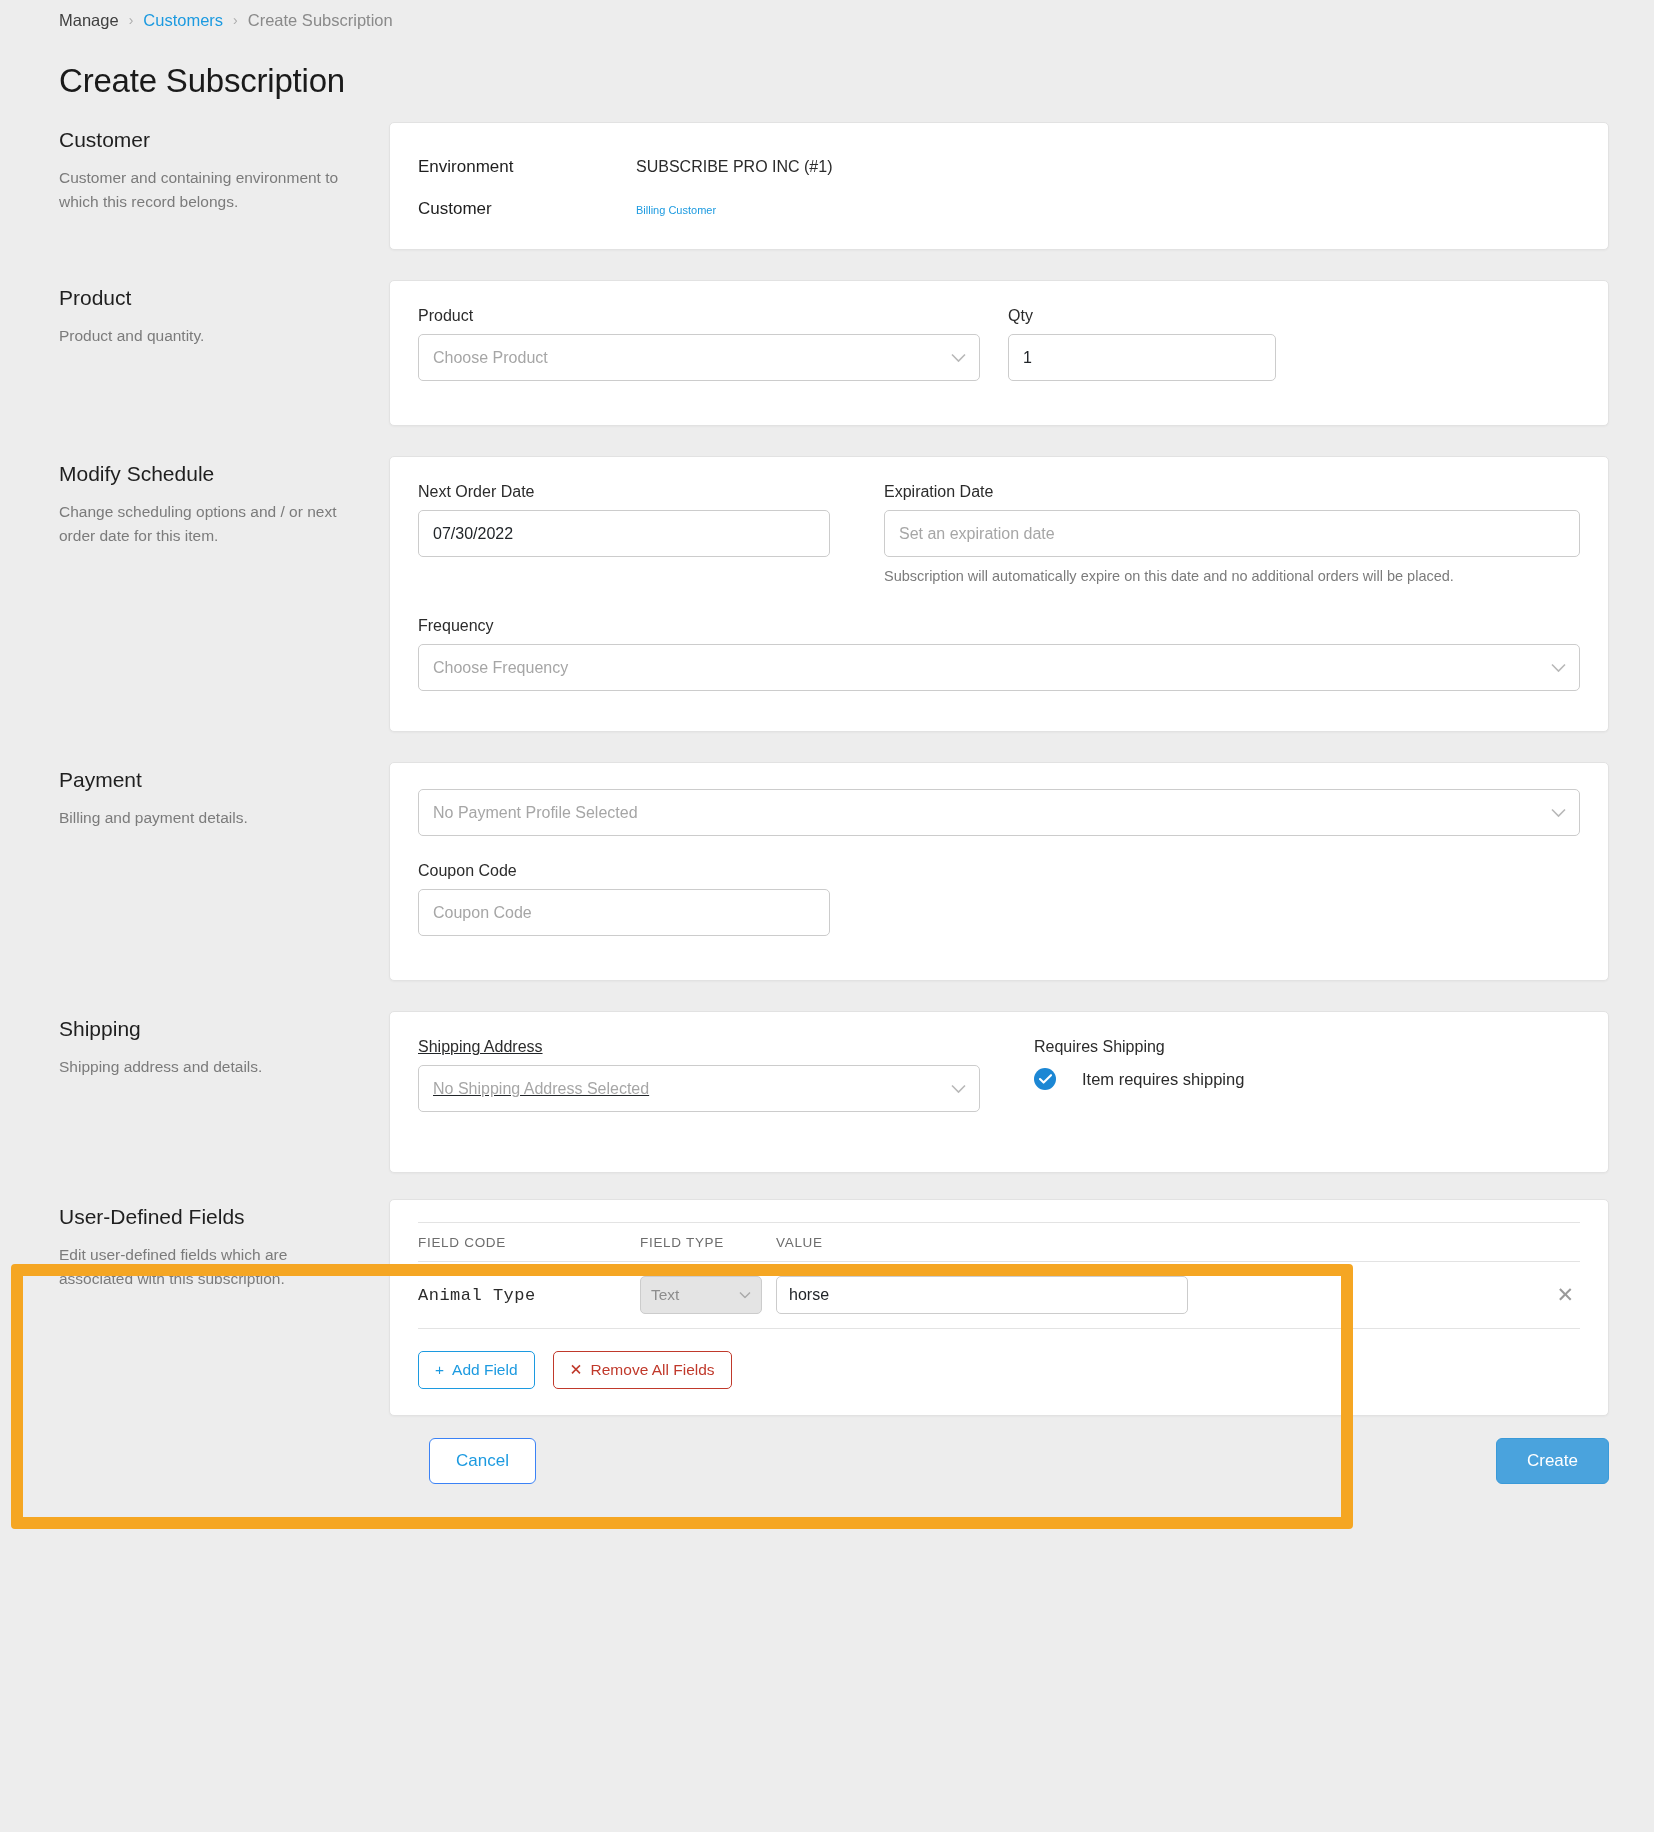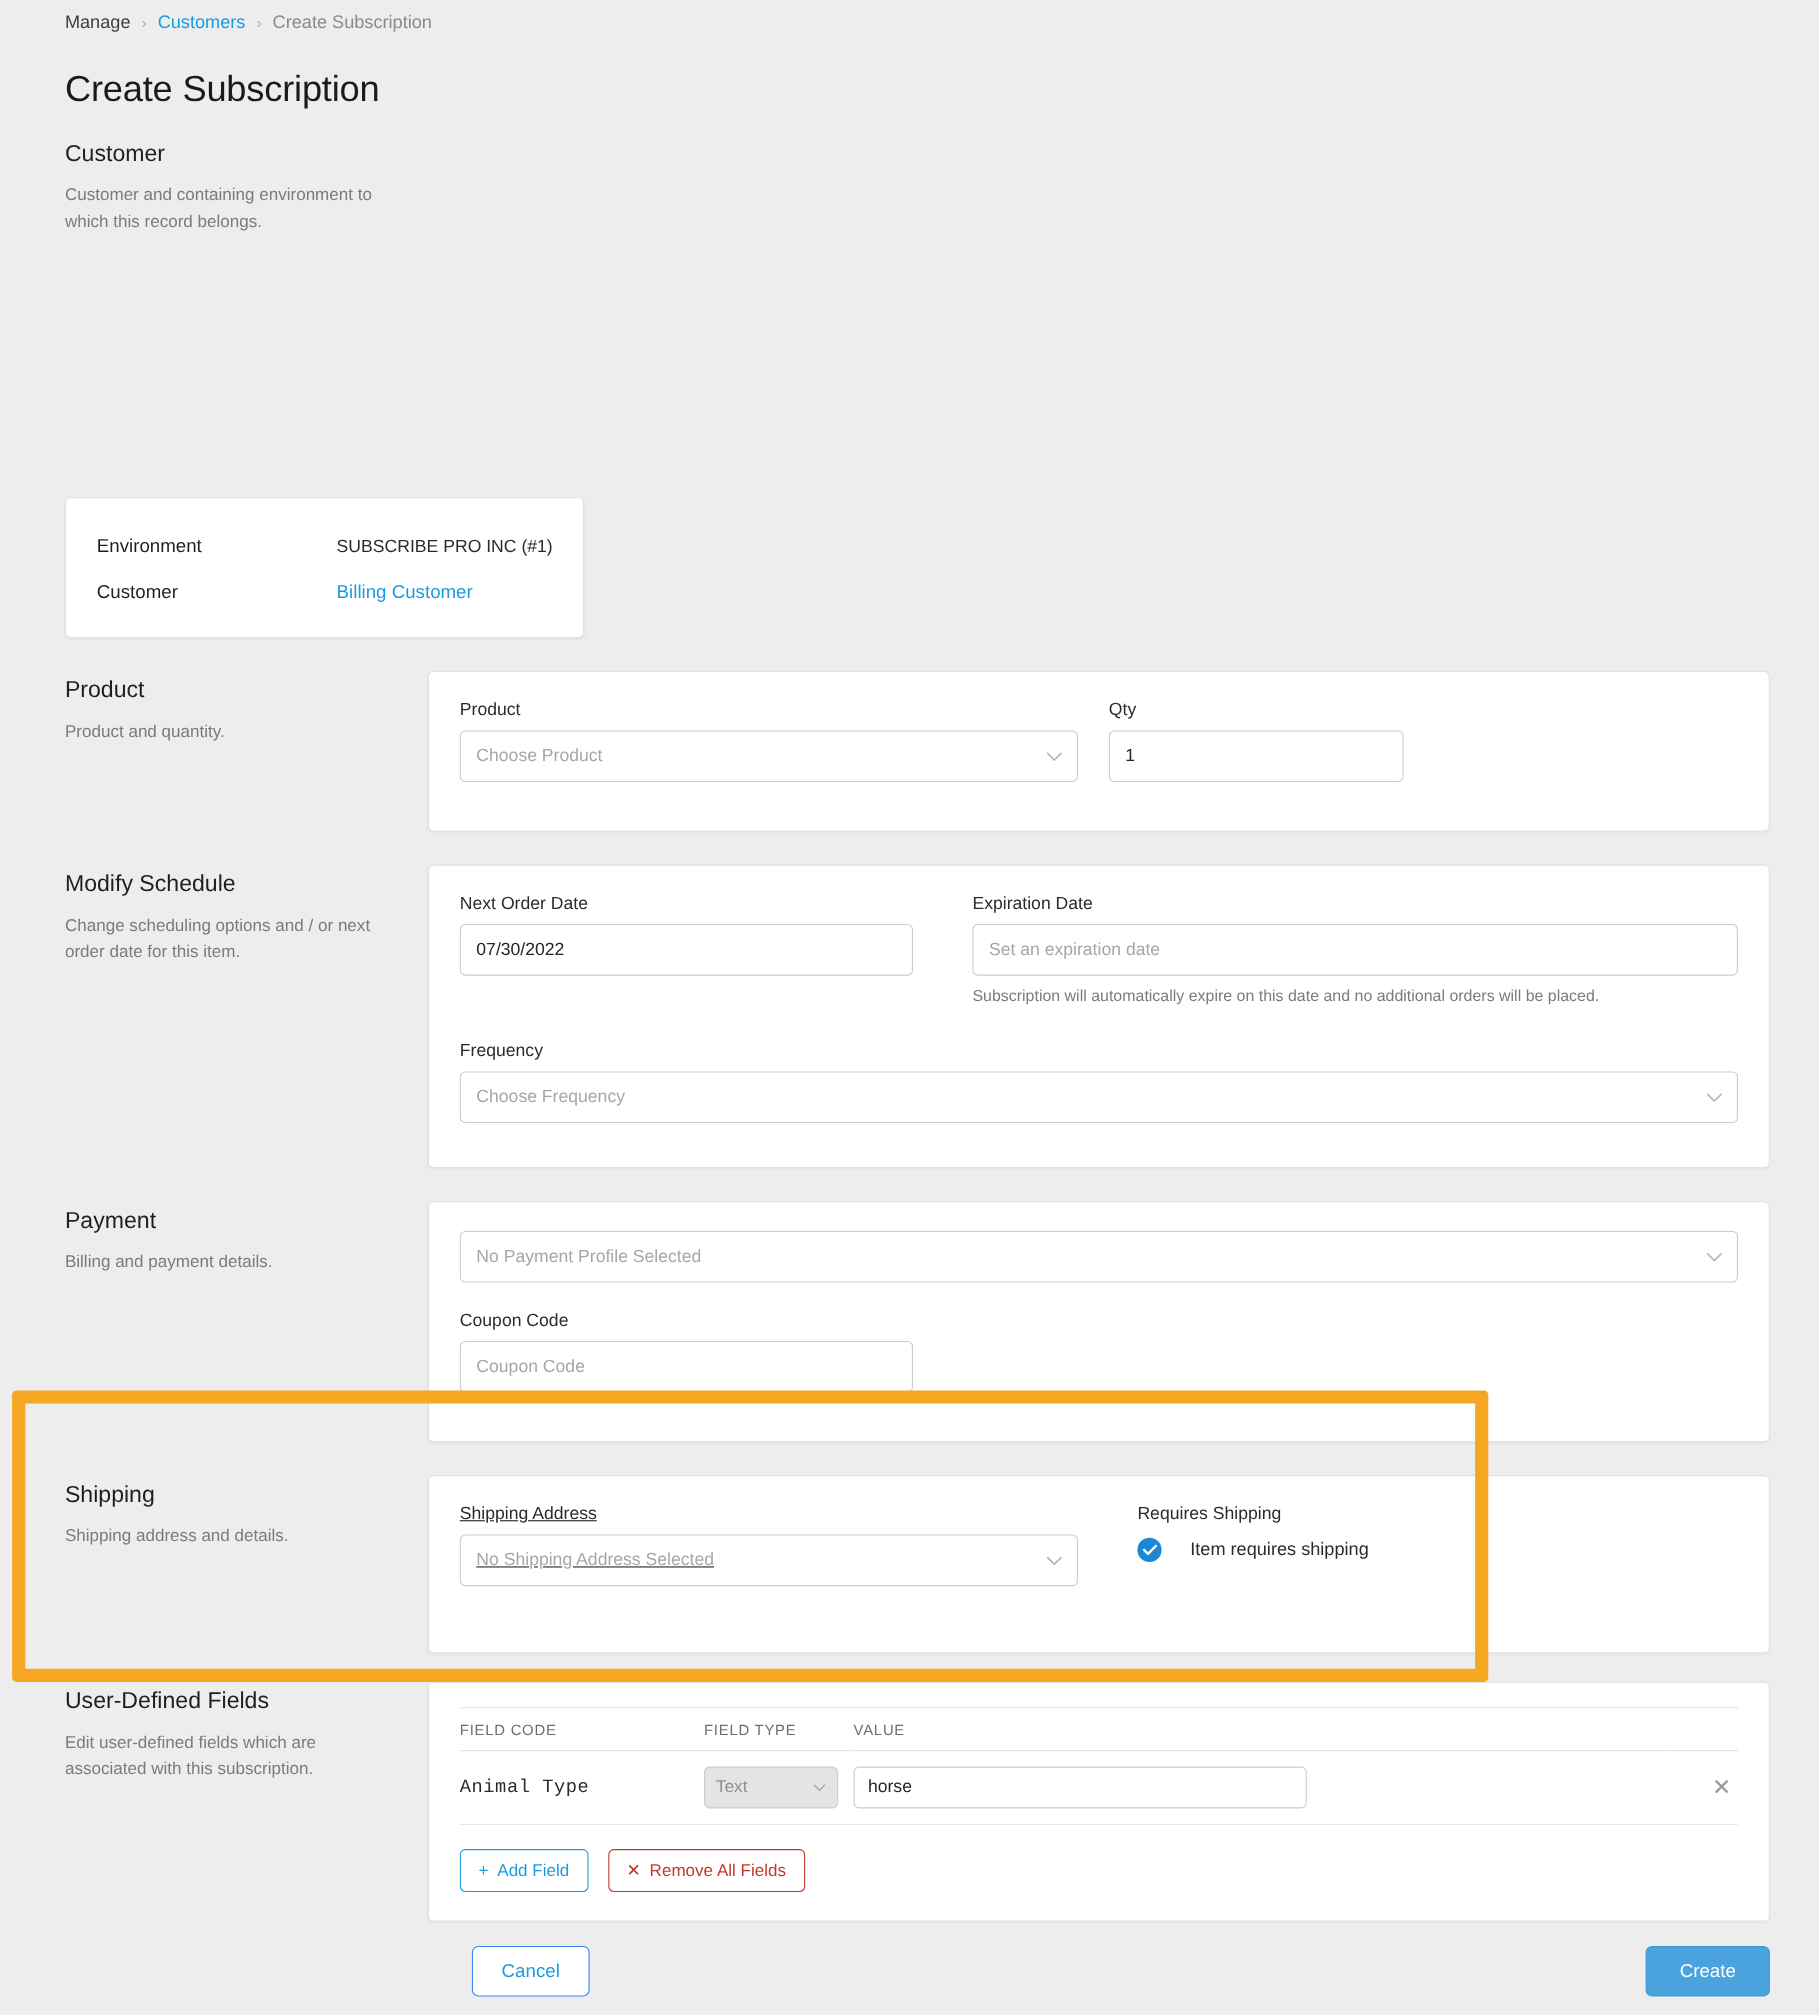--- a/index.html
+++ b/index.html
@@ -44,21 +44,21 @@
     border-radius:5px;
     box-shadow:0 1px 2px rgba(0,0,0,0.035);
     padding:26px 28px;
   }
 
   
   .def-row { display:flex; align-items:baseline; margin-bottom:22px; }
   .def-row:last-child { margin-bottom:0; }
   .def-label { width:218px; flex:0 0 218px; font-size:17px; color:#1f1f1f; }
   .def-value { font-size:16px; color:#2b2b2b; }
-  .def-value.link { color:#1c9ae0; font-size:17px; cursor:pointer; }
+  .def-value.link { color:#1c9ae0; font-size:11px; cursor:pointer; }
 
   
   .field-label { display:block; font-size:16px; color:#2b2b2b; margin-bottom:9px; }
   .control {
     width:100%; height:47px;
     border:1px solid #ccc; border-radius:5px;
     background:#fff; font-size:16px; color:#212529;
     padding:0 14px; font-family:"Liberation Sans", sans-serif;
     outline:none;
   }
@@ -151,21 +151,21 @@
   <div class="breadcrumb">
     <span class="crumb-plain">Manage</span>
     <span class="sep">›</span>
     <span class="crumb-link">Customers</span>
     <span class="sep">›</span>
     <span class="crumb-current">Create Subscription</span>
   </div>
 
   <h1 class="page-title">Create Subscription</h1>
 
-  <div class="section" style="margin-top:20px;flex-direction:column;">
+  <div class="section" style="margin-top:20px;">
     <div class="sec-left">
       <div class="sec-title">Customer</div>
       <p class="sec-desc">Customer and containing environment to which this record belongs.</p>
     </div>
     <div class="sec-right">
       <div class="card" style="padding:34px 28px 30px 28px;">
         <div class="def-row">
           <div class="def-label">Environment</div>
           <div class="def-value">SUBSCRIBE PRO INC (#1)</div>
         </div>

